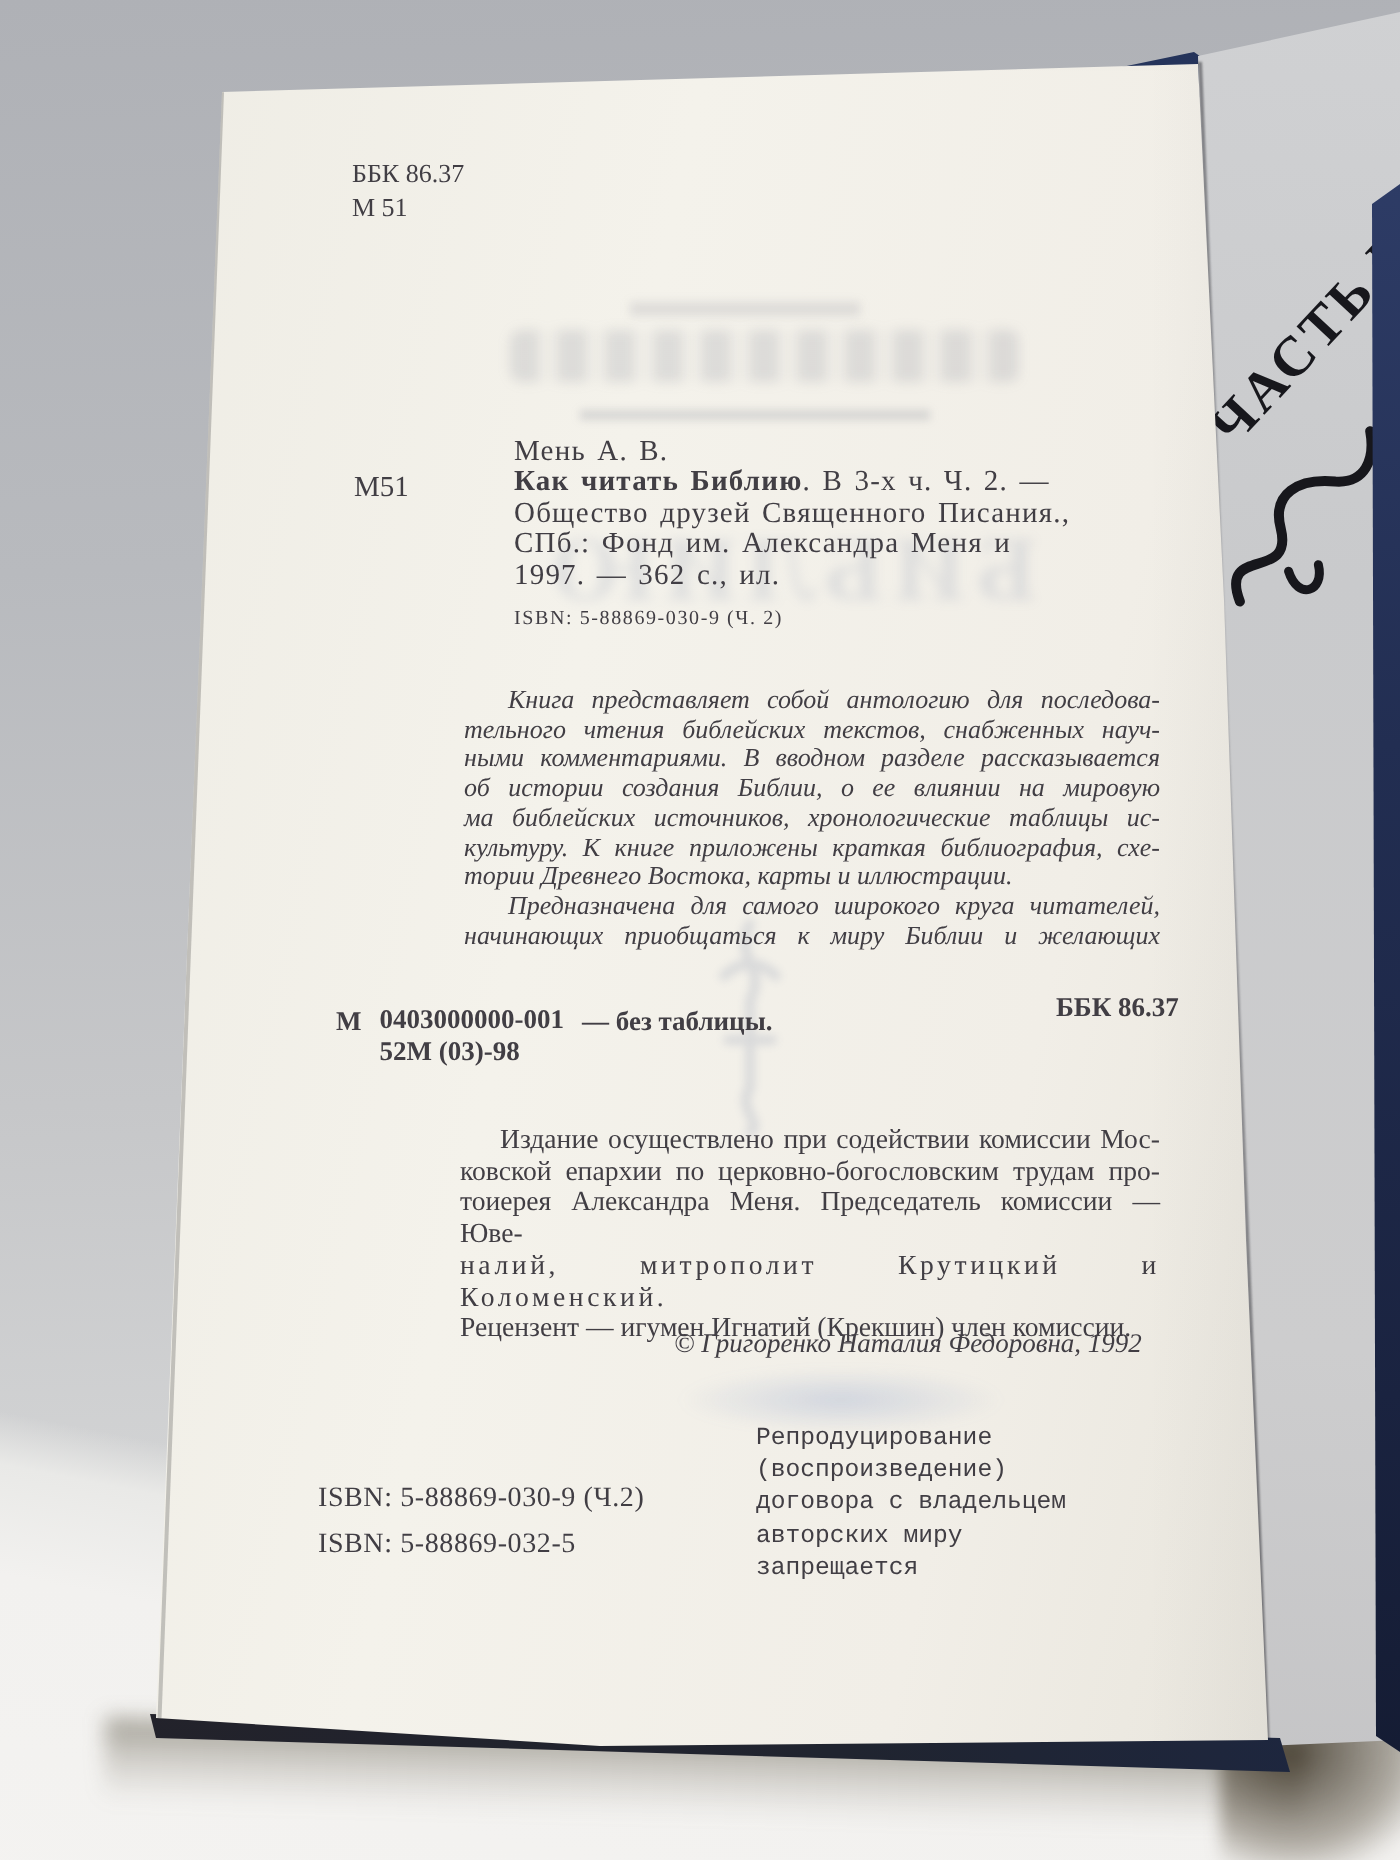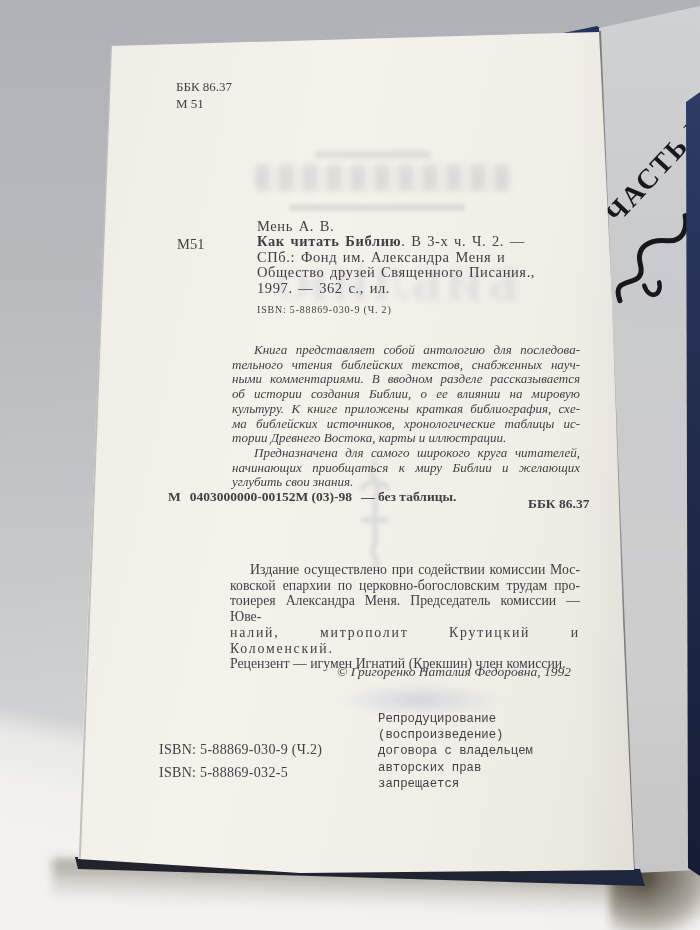--- a/index.html
+++ b/index.html
@@ -63,21 +63,21 @@
   .bbk-top{left:176px;top:79px;font-size:13px;line-height:16.5px;}
   .cite-label{left:177px;top:236px;font-size:14.5px;}
   .citation{left:257px;top:219px;width:322px;font-size:14.5px;line-height:15.4px;letter-spacing:0.6px;word-spacing:1.5px;}
   .isbn-line{left:257px;top:304px;font-size:10px;letter-spacing:0.8px;}
   .annotation{left:232px;top:343px;width:348px;font-size:13px;line-height:14.7px;font-style:italic;}
   .jline{text-align:justify;text-align-last:justify;}
   .lline{text-align:right;text-align-last:left;}
   .ind22{text-indent:22px;}
   .ind20{text-indent:20px;}
   .formula{left:168px;top:489px;display:flex;align-items:center;gap:9px;font-weight:bold;font-size:13.5px;}
-  .frac{display:flex;line-height:1.16;}
+  .frac{display:flex;flex-direction:column;line-height:1.16;margin-top:13px;}
   .formula-bbk{left:528px;top:496px;font-weight:bold;font-size:13.5px;}
   .edition{left:230px;top:562px;width:350px;font-size:13.8px;line-height:15.7px;}
   .spread{letter-spacing:1.8px;}
   .copyright{left:337px;top:664px;font-size:13.5px;font-style:italic;}
   .rights{left:378px;top:711px;width:218px;font-size:12.3px;line-height:16.2px;font-family:Liberation Mono, monospace;}
   .isbn-block{left:159px;top:739px;font-size:14px;line-height:22.5px;letter-spacing:0.3px;}
   .b{font-weight:bold;}
 </style>
 </head>
 <body>
@@ -119,38 +119,37 @@
 
     <div class="abs bbk-top">
       <div>ББК 86.37</div>
       <div>М 51</div>
     </div>
 
     <div class="abs cite-label">М51</div>
     <div class="abs citation">
       <div>Мень А. В.</div>
       <div><span class="b">Как читать Библию</span><span>. В 3-х ч. Ч. 2. —</span></div>
+      <div>Общество друзей Священного Писания.,</div>
       <div>СПб.: Фонд им. Александра Меня и</div>
-      <div>Общество друзей Священного Писания.,</div>
       <div>1997. — 362 с., ил.</div>
     </div>
 
     <div class="abs isbn-line">ISBN: 5-88869-030-9 (Ч. 2)</div>
 
     <div class="abs annotation">
       <div class="jline ind22">Книга представляет собой антологию для последова-</div>
       <div class="jline">тельного чтения библейских текстов, снабженных науч-</div>
       <div class="jline">ными комментариями. В вводном разделе рассказывается</div>
       <div class="jline">об истории создания Библии, о ее влиянии на мировую</div>
+      <div class="jline">ма библейских источников, хронологические таблицы ис-</div>
       <div class="jline">культуру. К книге приложены краткая библиография, схе-</div>
-      <div class="jline">ма библейских источников, хронологические таблицы ис-</div>
       <div class="lline">тории Древнего Востока, карты и иллюстрации.</div>
       <div class="jline ind22">Предназначена для самого широкого круга читателей,</div>
       <div class="jline">начинающих приобщаться к миру Библии и желающих</div>
-      <div class="lline">углубить свои знания.</div>
     </div>
 
     <div class="abs formula">
       <span>М</span>
       <span class="frac">
         <span>0403000000-001</span>
         <span>52М (03)-98</span>
       </span>
       <span>— без таблицы.</span>
     </div>
@@ -161,21 +160,21 @@
       <div class="jline">ковской епархии по церковно-богословским трудам про-</div>
       <div class="jline">тоиерея Александра Меня. Председатель комиссии — Юве-</div>
       <div class="jline spread">налий, митрополит Крутицкий и Коломенский.</div>
       <div class="lline">Рецензент — игумен Игнатий (Крекшин) член комиссии.</div>
     </div>
 
     <div class="abs copyright">© Григоренко Наталия Федоровна, 1992</div>
 
     <div class="abs rights">
       <div>Репродуцирование (воспроизведение)</div>
-      <div>договора с владельцем авторских прав</div>
+      <div>договора с владельцем авторских миру</div>
       <div>запрещается</div>
     </div>
 
     <div class="abs isbn-block">
       <div>ISBN: 5-88869-030-9 (Ч.2)</div>
       <div>ISBN: 5-88869-032-5</div>
     </div>
   </div>
 
 </div>

